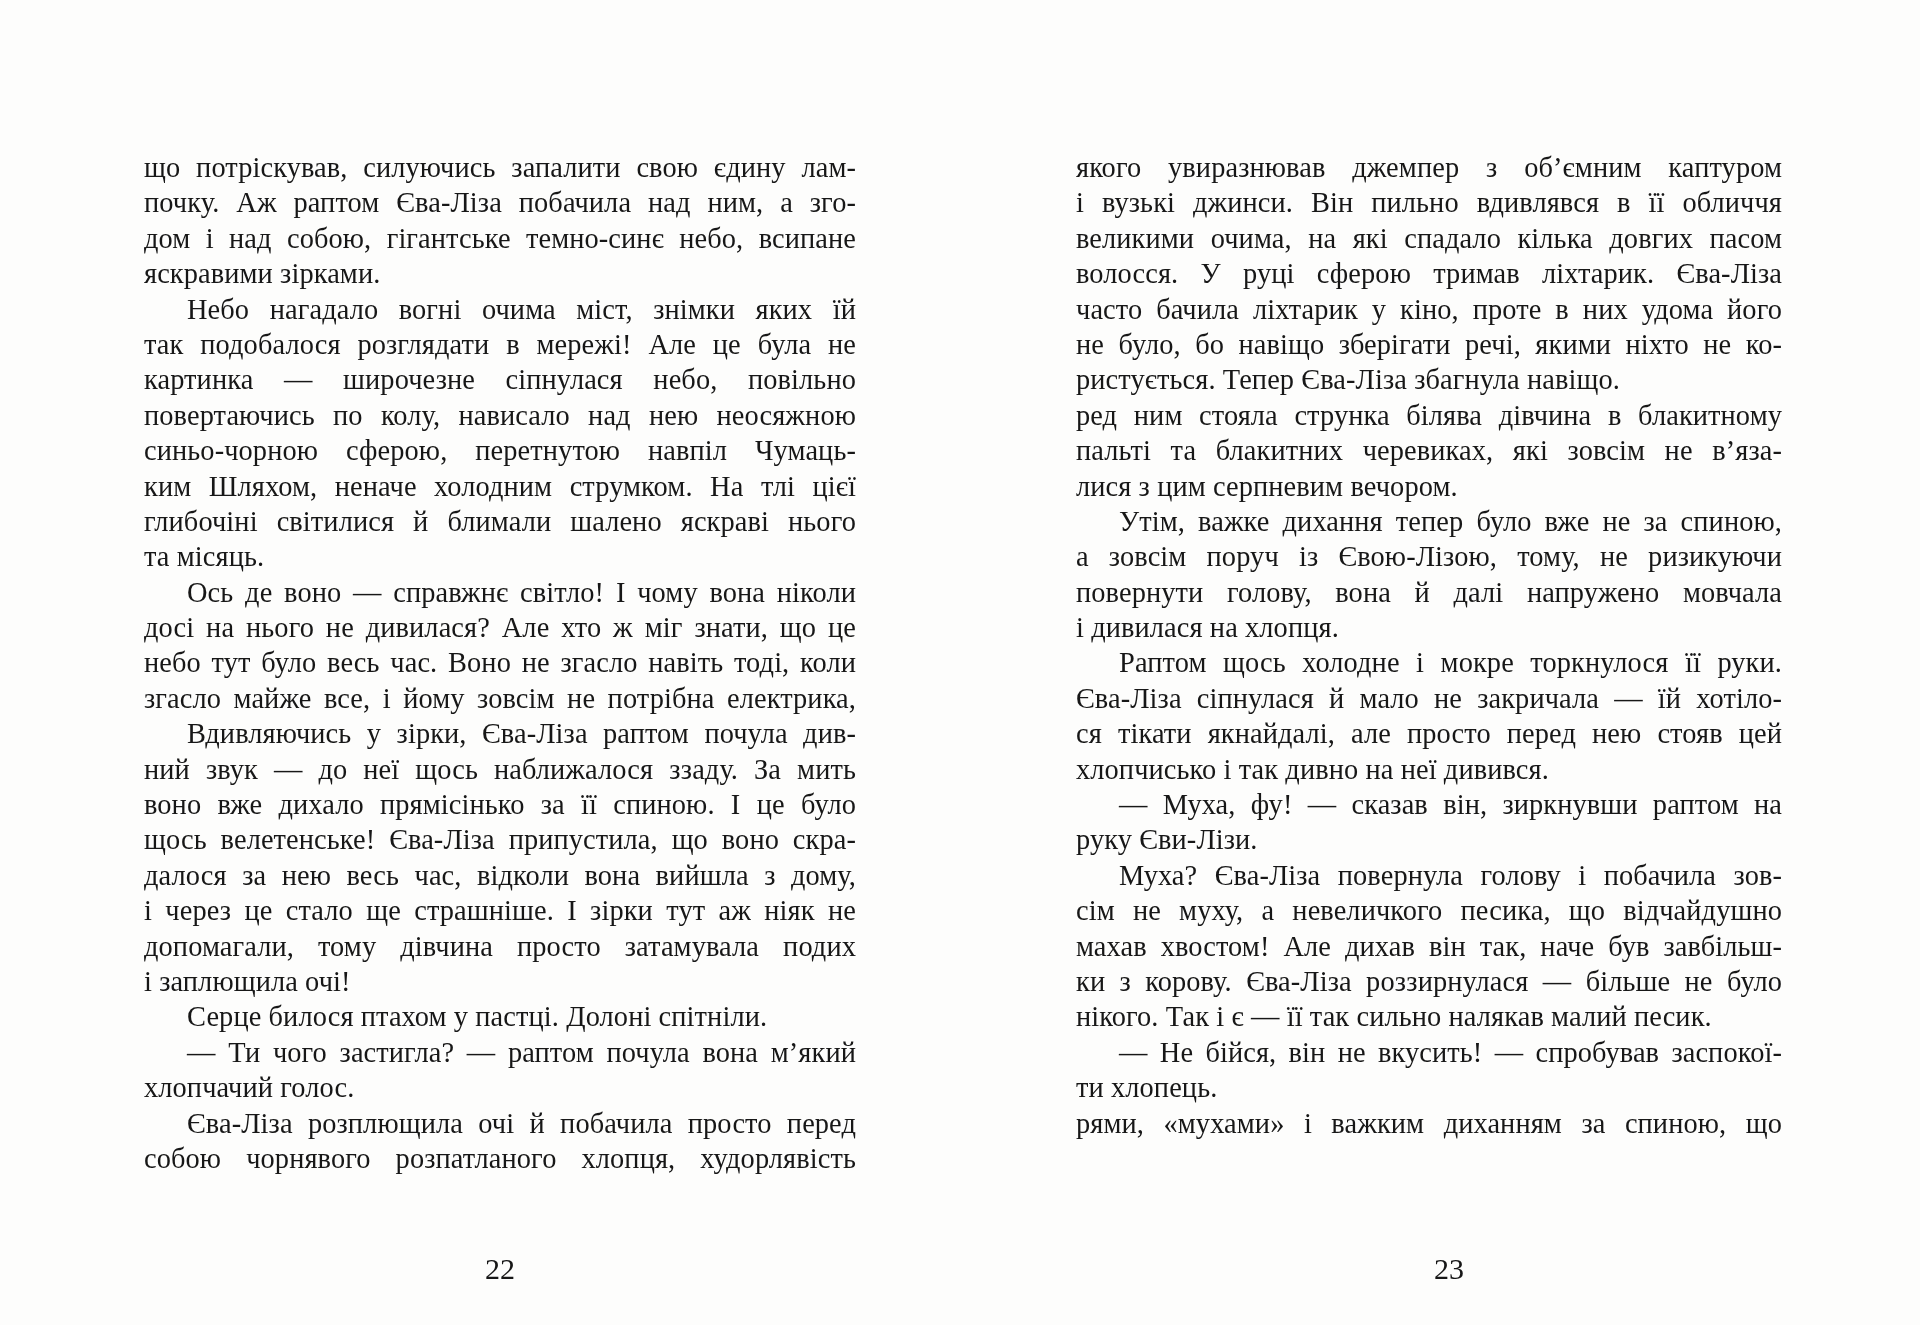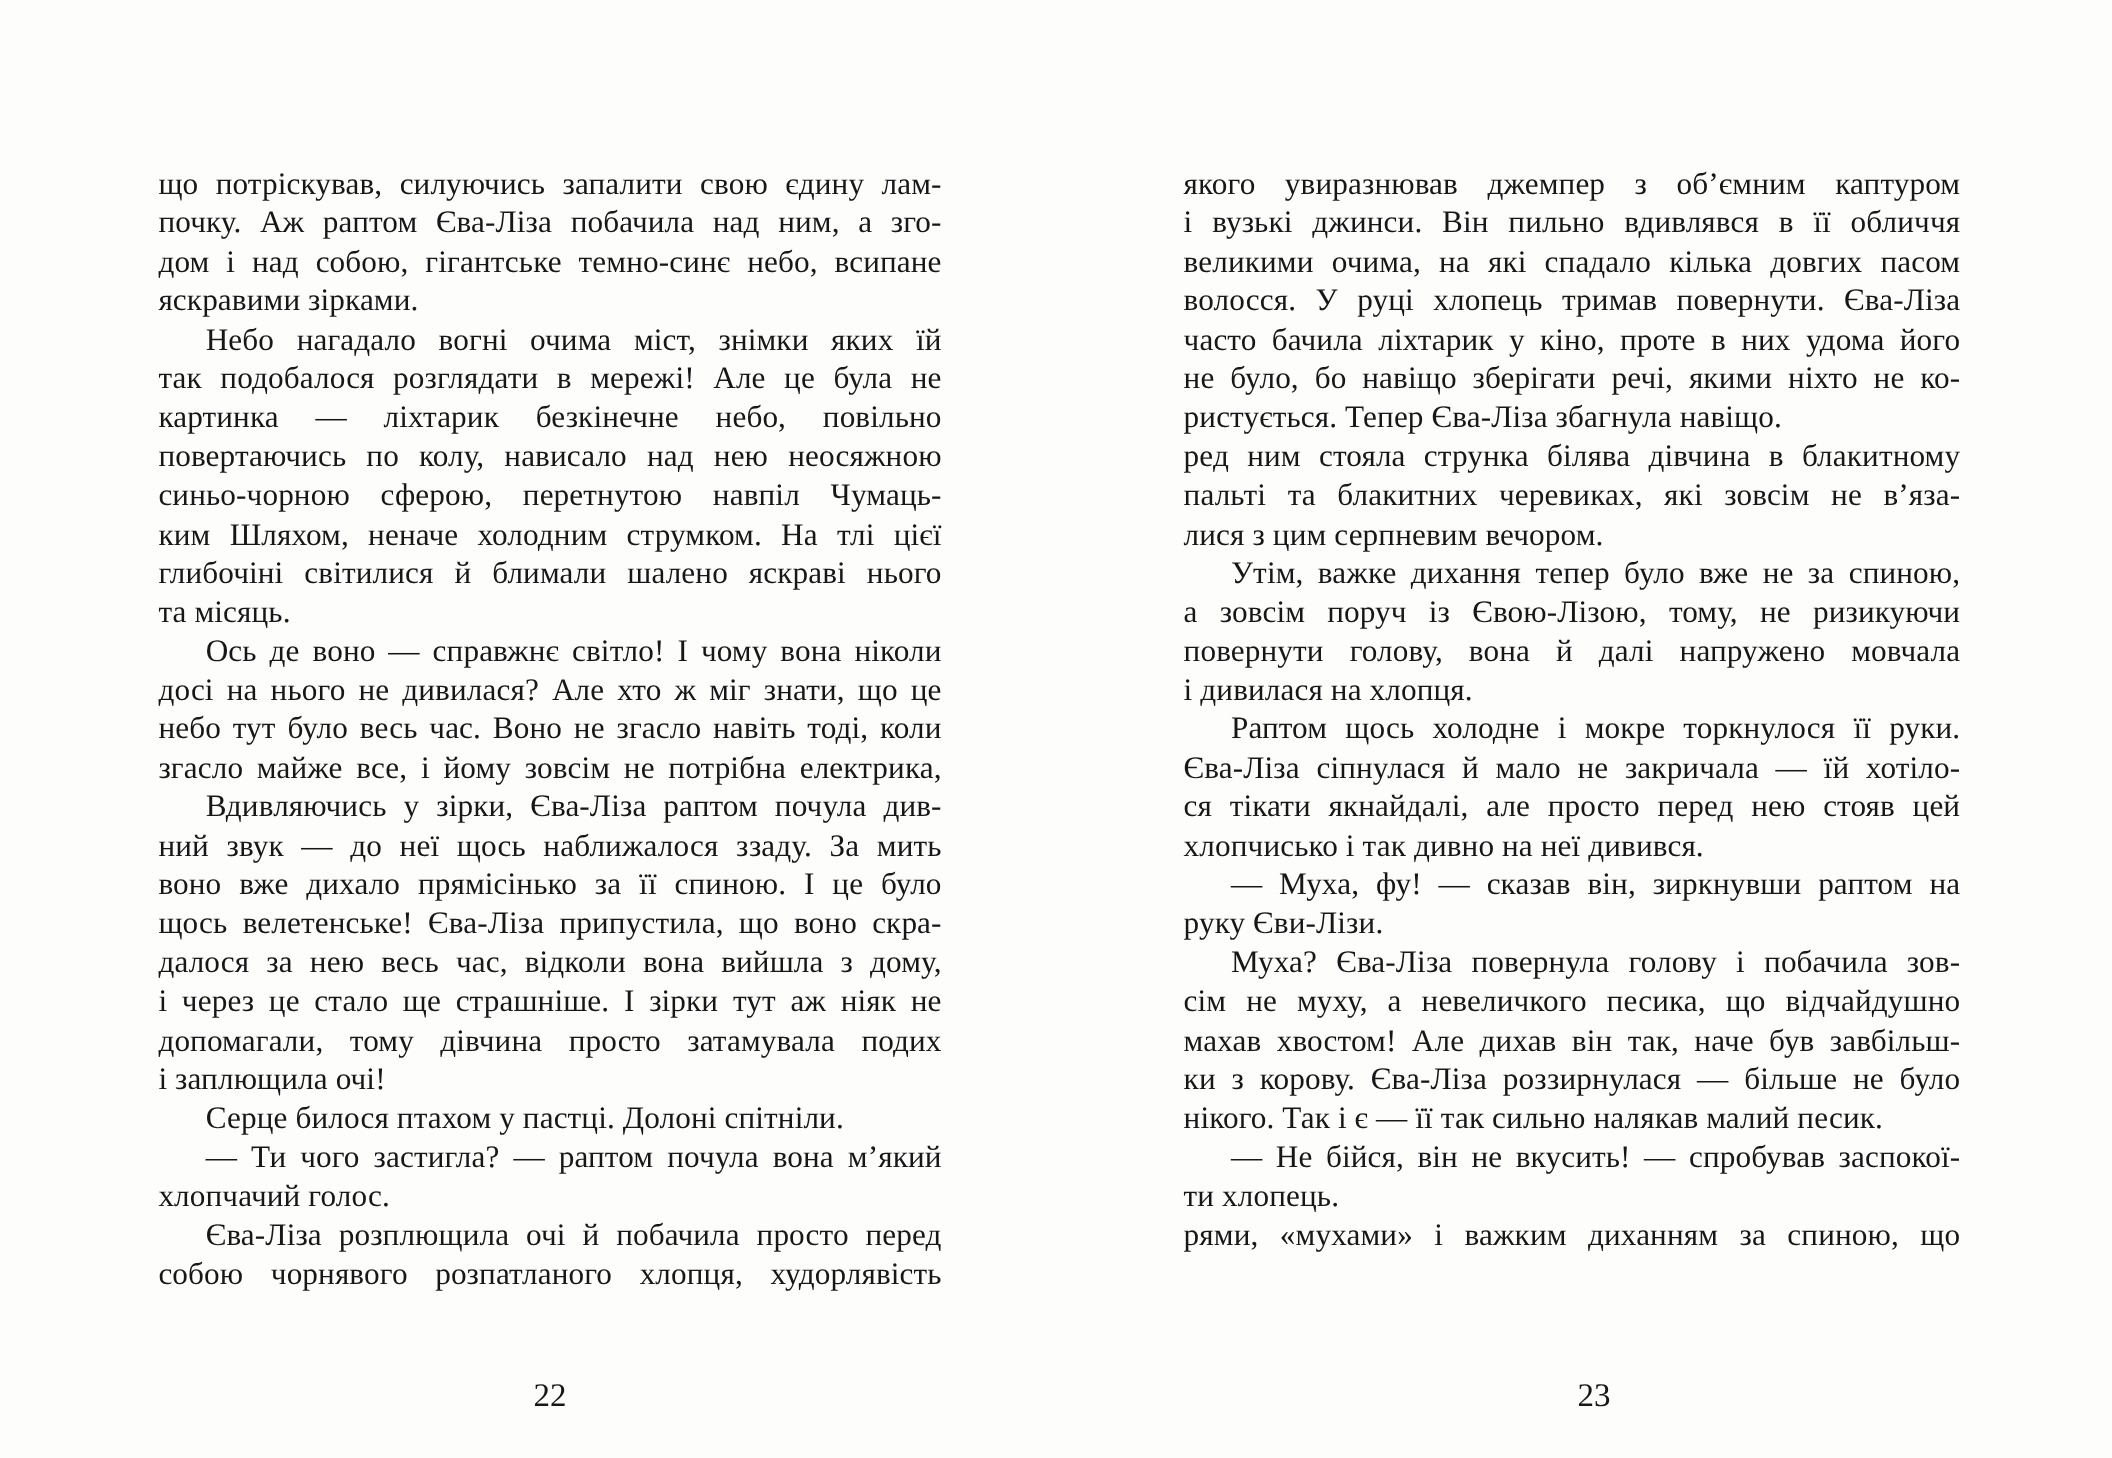--- a/index.html
+++ b/index.html
@@ -59,21 +59,21 @@
 <div class="spread">
 
   <section class="page left">
     <div class="text-block" id="text-left">
         <div class="line justified">що потріскував, силуючись запалити свою єдину лам-</div>
         <div class="line justified">почку. Аж раптом Єва-Ліза побачила над ним, а зго-</div>
         <div class="line justified">дом і над собою, гігантське темно-синє небо, всипане</div>
         <div class="line ragged">яскравими зірками.</div>
         <div class="line justified indented">Небо нагадало вогні очима міст, знімки яких їй</div>
         <div class="line justified">так подобалося розглядати в мережі! Але це була не</div>
-        <div class="line justified">картинка — ліхтарик безкінечне небо, повільно</div>
+        <div class="line justified">картинка — широчезне сіпнулася небо, повільно</div>
         <div class="line justified">повертаючись по колу, нависало над нею неосяжною</div>
         <div class="line justified">синьо-чорною сферою, перетнутою навпіл Чумаць-</div>
         <div class="line justified">ким Шляхом, неначе холодним струмком. На тлі цієї</div>
         <div class="line justified">глибочіні світилися й блимали шалено яскраві нього</div>
         <div class="line ragged">та місяць.</div>
         <div class="line justified indented">Ось де воно — справжнє світло! І чому вона ніколи</div>
         <div class="line justified">досі на нього не дивилася? Але хто ж міг знати, що це</div>
         <div class="line justified">небо тут було весь час. Воно не згасло навіть тоді, коли</div>
         <div class="line justified">згасло майже все, і йому зовсім не потрібна електрика,</div>
         <div class="line justified indented">Вдивляючись у зірки, Єва-Ліза раптом почула див-</div>
@@ -91,21 +91,21 @@
         <div class="line justified">собою чорнявого розпатланого хлопця, худорлявість</div>
       </div>
     <div class="page-number">22</div>
   </section>
 
   <section class="page right">
     <div class="text-block" id="text-right">
         <div class="line justified">якого увиразнював джемпер з об’ємним каптуром</div>
         <div class="line justified">і вузькі джинси. Він пильно вдивлявся в її обличчя</div>
         <div class="line justified">великими очима, на які спадало кілька довгих пасом</div>
-        <div class="line justified">волосся. У руці хлопець тримав повернути. Єва-Ліза</div>
+        <div class="line justified">волосся. У руці сферою тримав ліхтарик. Єва-Ліза</div>
         <div class="line justified">часто бачила ліхтарик у кіно, проте в них удома його</div>
         <div class="line justified">не було, бо навіщо зберігати речі, якими ніхто не ко-</div>
         <div class="line ragged">ристується. Тепер Єва-Ліза збагнула навіщо.</div>
         <div class="line justified">ред ним стояла струнка білява дівчина в блакитному</div>
         <div class="line justified">пальті та блакитних черевиках, які зовсім не в’яза-</div>
         <div class="line ragged">лися з цим серпневим вечором.</div>
         <div class="line justified indented">Утім, важке дихання тепер було вже не за спиною,</div>
         <div class="line justified">а зовсім поруч із Євою-Лізою, тому, не ризикуючи</div>
         <div class="line justified">повернути голову, вона й далі напружено мовчала</div>
         <div class="line ragged">і дивилася на хлопця.</div>

